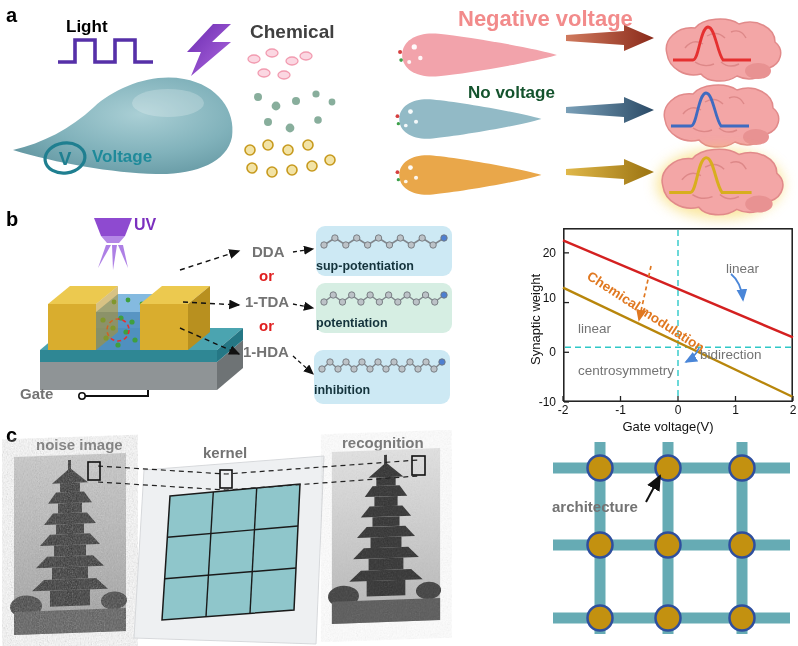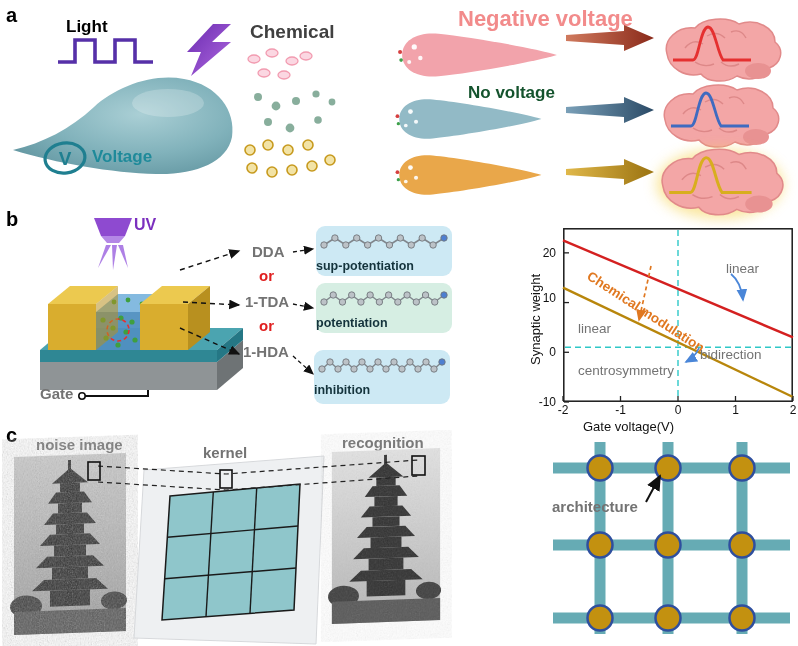--- a/index.html
+++ b/index.html
@@ -5,21 +5,21 @@
   *{margin:0;padding:0;box-sizing:border-box}
   body{background:#fff}
   .stage{position:relative;width:798px;height:646px;background:#fff;font-family:"Liberation Sans",sans-serif;overflow:hidden}
   .t{position:absolute;white-space:nowrap;color:#737373;line-height:1.1}
   .panel-letter{font-size:20px;font-weight:bold;color:#000}
   .molpanel{position:absolute;width:136px;border-radius:9px;padding-top:3px}
   .moleffect{font-size:12.5px;font-weight:bold;color:#14333c}
   .xtick{position:absolute;top:175px;transform:translateX(-50%);font-size:12px;color:#111}
   .ytick{position:absolute;left:-7px;transform:translate(-100%,-50%);font-size:12px;color:#111}
   .ylabel{position:absolute;left:528px;top:236px;height:166px;width:16px;writing-mode:vertical-rl;transform:rotate(180deg);font-size:13px;color:#111;text-align:center}
-  .xlabel{position:absolute;left:583px;top:419px;width:170px;font-size:13px;color:#111}
+  .xlabel{position:absolute;left:583px;top:419px;width:170px;text-align:center;font-size:13px;color:#111}
   svg{position:absolute;overflow:visible}
 </style>
 </head>
 <body>
 
 <div class="stage">
 
   <svg width="0" height="0">
     <defs>
       <g id="pagodaShape">
@@ -224,21 +224,21 @@
       <polygon points="78,92 100,74 100,120 78,138" fill="#b8901f" opacity=".55"></polygon>
     </g>
     <g>
       <polygon points="122,92 144,74 192,74 170,92" fill="#ecc94f"></polygon>
       <polygon points="122,92 170,92 170,138 122,138" fill="#d9ad2e"></polygon>
       <polygon points="170,92 192,74 192,120 170,138" fill="#b8901f"></polygon>
     </g>
     <circle cx="64" cy="184" r="3.2" fill="#fff" stroke="#111" stroke-width="1.6"></circle>
     <polyline points="67,184 130,184 130,178" fill="none" stroke="#111" stroke-width="2"></polyline>
   </svg>
-  <div class="t" style="left:40px;top:386px;font-size:15px;font-weight:bold">Gate</div>
+  <div class="t" style="left:20px;top:386px;font-size:15px;font-weight:bold">Gate</div>
 
   <svg style="left:175px;top:238px" width="72" height="130" viewBox="0 0 72 130">
     <defs>
         <marker id="mBk1" markerWidth="9" markerHeight="9" refX="7" refY="3.5" orient="auto">
           <path d="M0,0 L8,3.5 L0,7 Z" fill="#111"></path>
         </marker>
       </defs>
     <line x1="5" y1="32" x2="64" y2="13" stroke="#111" stroke-width="1.4" stroke-dasharray="5 4" marker-end="url(#mBk1)"></line>
     <line x1="8" y1="64" x2="64" y2="67" stroke="#111" stroke-width="1.4" stroke-dasharray="5 4" marker-end="url(#mBk1)"></line>
     <line x1="5" y1="90" x2="64" y2="116" stroke="#111" stroke-width="1.4" stroke-dasharray="5 4" marker-end="url(#mBk1)"></line>

